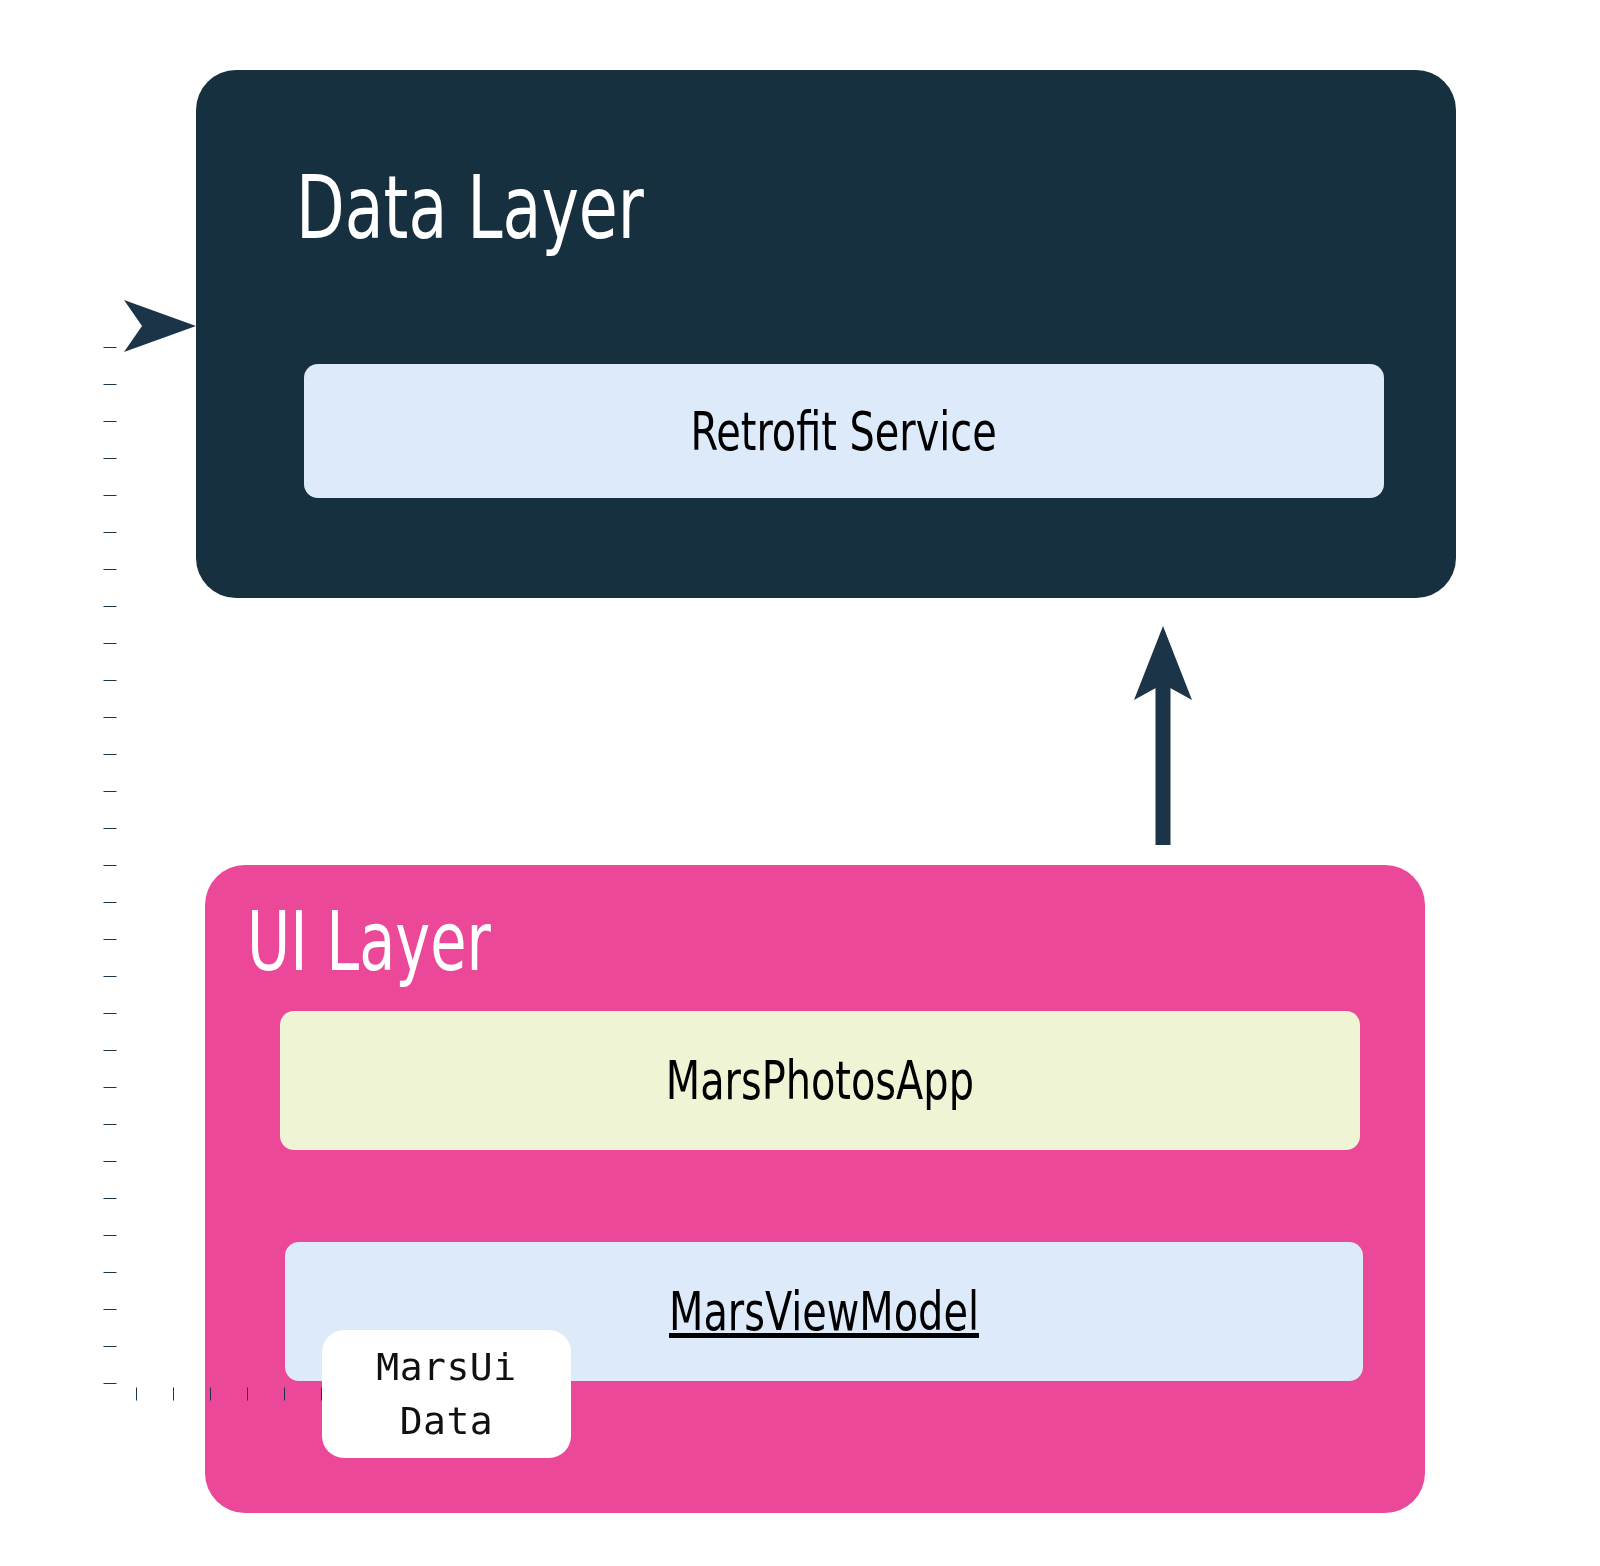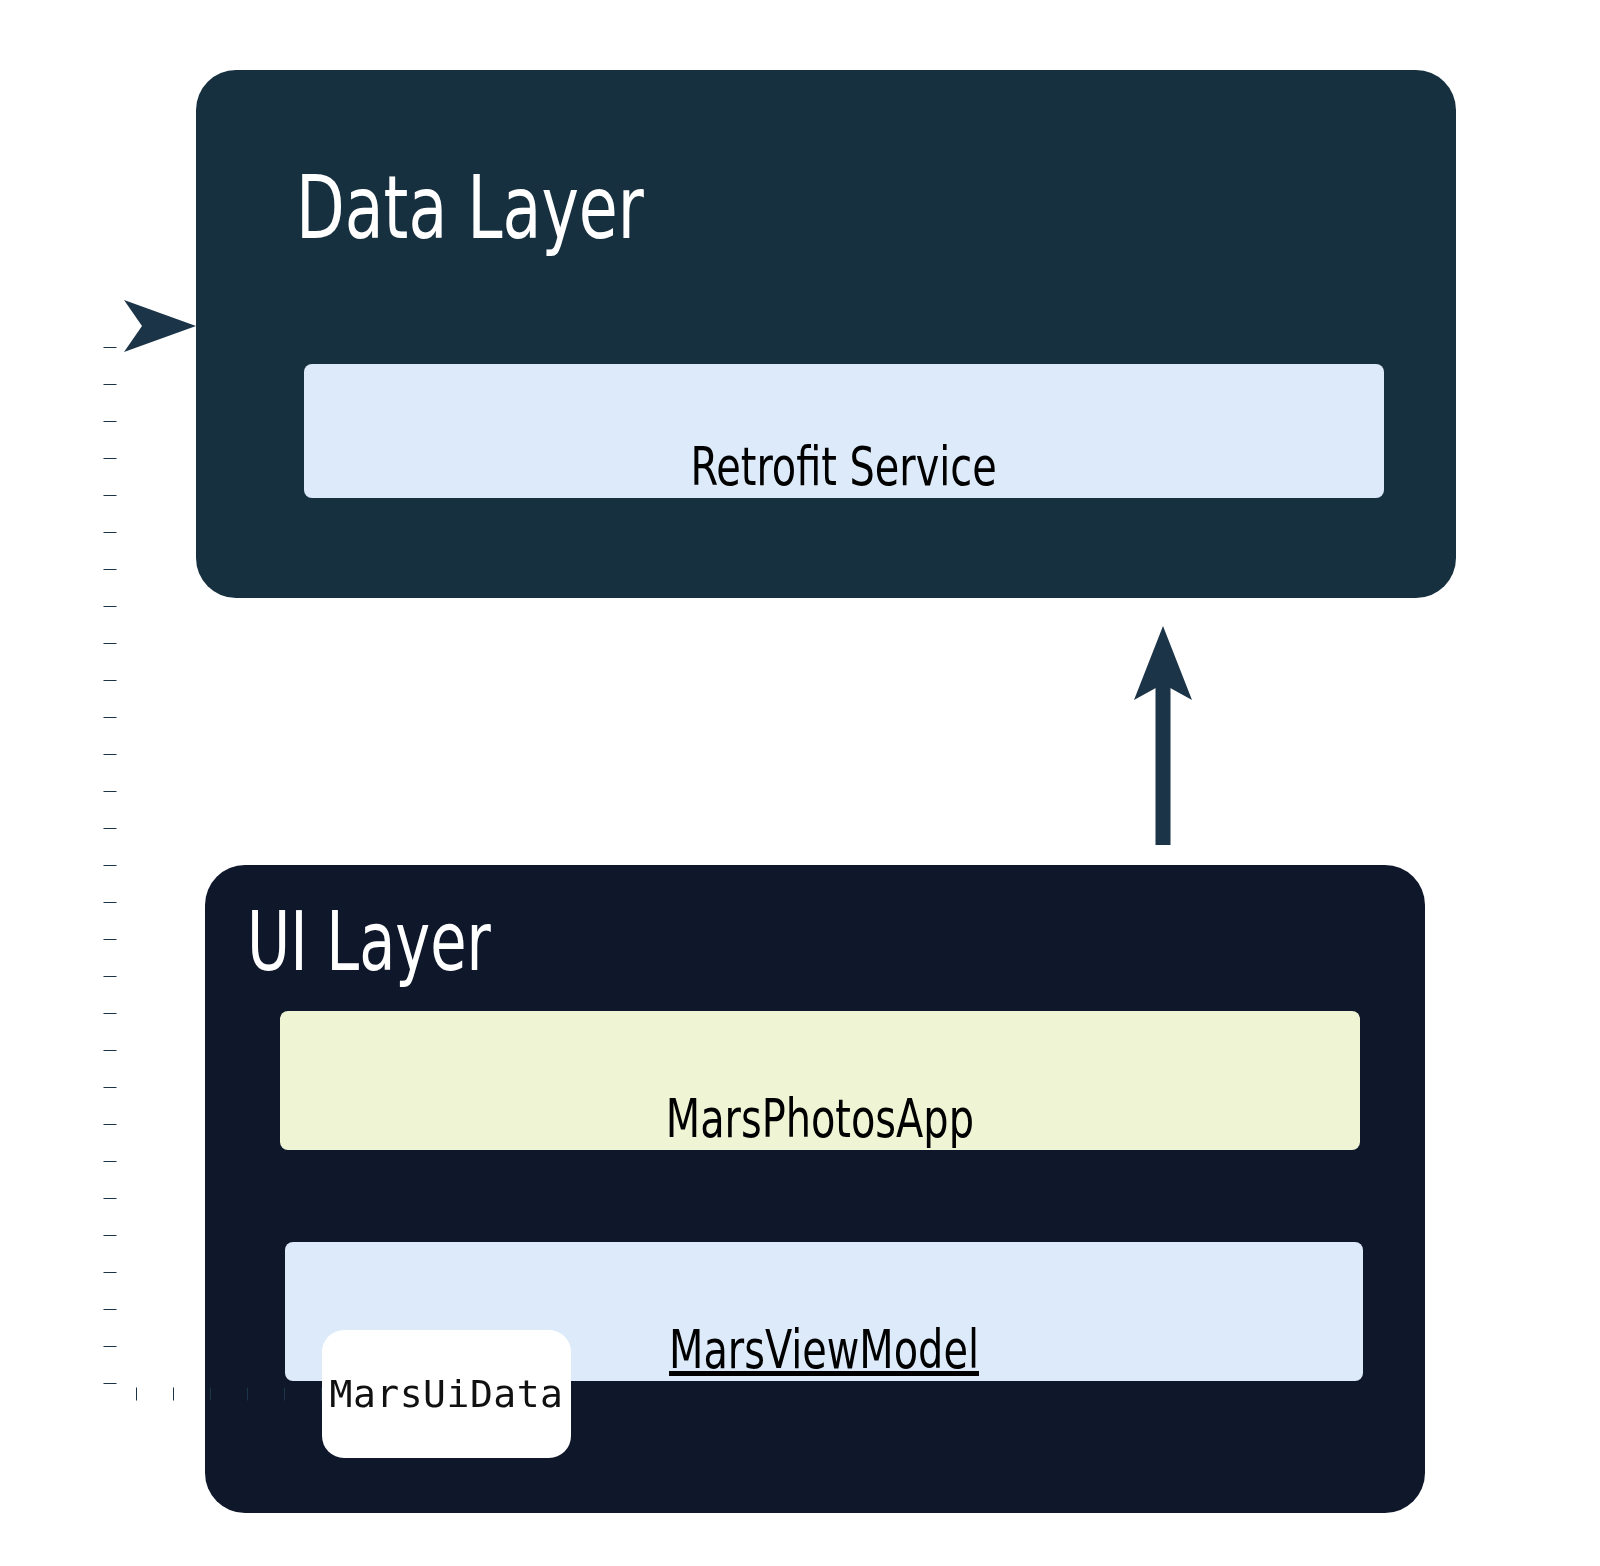--- a/index.html
+++ b/index.html
@@ -29,21 +29,21 @@
     width: 1260px;
     height: 528px;
     background: #17303f;
     border-radius: 40px;
   }
   #ui-layer-box {
     left: 205px;
     top: 865px;
     width: 1220px;
     height: 648px;
-    background: #0f172a;
+    background: #ec4899;
     border-radius: 40px;
   }
 
   .layer-title {
     position: absolute;
     color: #ffffff;
     font-family: "Liberation Sans Narrow", "DejaVu Sans Condensed", "Liberation Sans", sans-serif;
     font-weight: 400;
     white-space: nowrap;
     transform: scaleX(0.80);
@@ -60,23 +60,23 @@
     top: 32px;
     font-size: 82px;
     line-height: 90px;
   }
 
   
   .card {
     position: absolute;
     box-sizing: border-box;
     display: flex;
-    align-items: flex-end;
+    align-items: center;
     justify-content: center;
-    border-radius: 8px;
+    border-radius: 14px;
     color: #000000;
     font-family: "Liberation Sans Narrow", "DejaVu Sans Condensed", "Liberation Sans", sans-serif;
     font-weight: 400;
     white-space: nowrap;
   }
   .card > span {
     display: inline-block;
     transform: scaleX(0.82);
   }
   #retrofit-service-card {
@@ -108,21 +108,21 @@
   
   #mars-ui-state-chip {
     position: absolute;
     left: 322px;
     top: 1330px;
     width: 249px;
     height: 128px;
     background: #ffffff;
     border-radius: 22px;
     display: flex;
-    flex-direction: row;
+    flex-direction: column;
     align-items: center;
     justify-content: center;
     font-family: "DejaVu Sans Mono", "Liberation Mono", monospace;
     font-size: 38px;
     line-height: 54px;
     color: #111111;
     letter-spacing: 0.5px;
   }
 
   

